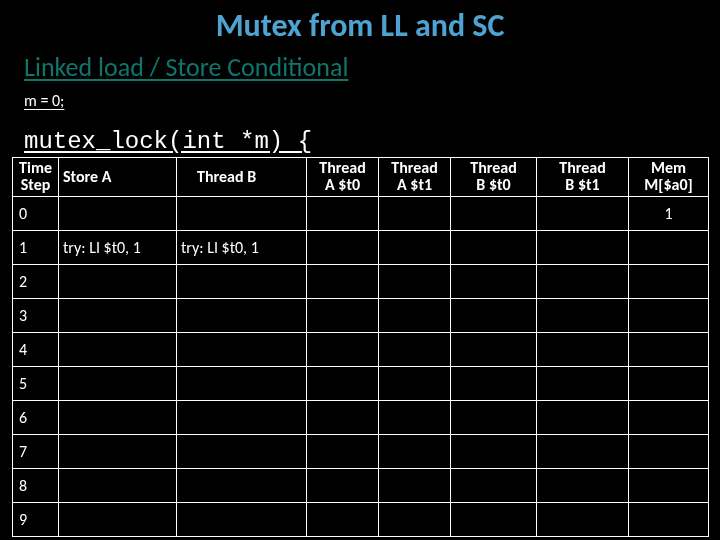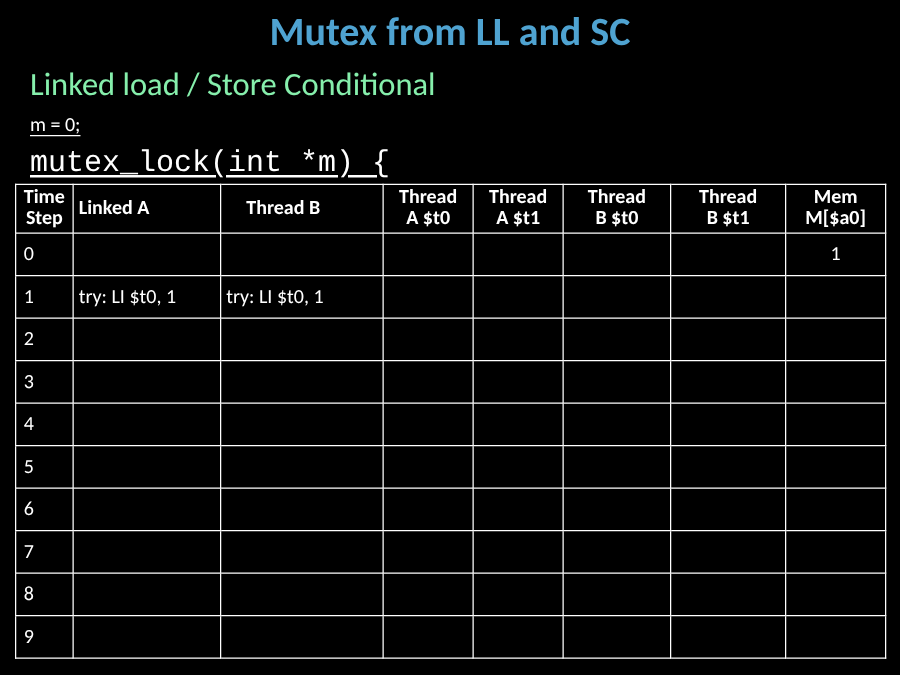--- a/index.html
+++ b/index.html
@@ -1,21 +1,21 @@
 <!DOCTYPE html>
 <html><head>
 <meta charset="utf-8">
 <style>
   * { box-sizing: border-box; margin: 0; padding: 0; }
   html, body { width: 720px; height: 540px; background: #000; font-family: Calibri, Arial, sans-serif; color: #fff; overflow: hidden; }
   .slide { width: 720px; height: 456px; position: relative; }
   .title { color: #4fa3d1; font-size: 32px; font-weight: 700; text-align: center; padding-top: 6px; }
-  .subtitle { color: #86efac; font-size: 26px; padding-left: 24px; margin-top: 6px; text-underline-offset: 3px; }
+  .subtitle { color: #0f766e; font-size: 26px; padding-left: 24px; margin-top: 6px; text-decoration: underline; text-underline-offset: 3px; }
   .line1 { font-size: 16px; padding-left: 24px; margin-top: 8px; text-decoration: underline; text-underline-offset: 3px; }
-  .line2 { font-size: 24px; padding-left: 24px; margin-top: 8px; font-family: 'Courier New', monospace; text-decoration: underline; text-underline-offset: 3px; }
+  .line2 { font-size: 24px; padding-left: 24px; margin-top: 18px; font-family: 'Courier New', monospace; text-decoration: underline; text-underline-offset: 3px; }
   table { border-collapse: collapse; width: 696px; margin-left: 12px; margin-top: 2px; table-layout: fixed; }
   th, td { border: 1px solid #fff; font-size: 16px; padding: 2px 4px; height: 34px; vertical-align: middle; }
   th { font-weight: 700; text-align: center; }
   td { text-align: left; }
   col.c0 { width: 46px; }
   col.c1 { width: 118px; }
   col.c2 { width: 130px; }
   col.c3 { width: 72px; }
   col.c4 { width: 72px; }
   col.c5 { width: 86px; }
@@ -46,21 +46,21 @@
         <col class="c7">
     </colgroup>
     <thead>
       <tr>
         <th>
             <div class="hdr-wrap">
               <span>Time</span>
               <span>Step</span>
             </div>
           </th>
-        <th style="text-align:left;padding-left:4px;">Linked A</th>
+        <th style="text-align:left;padding-left:4px;">Store A</th>
         <th style="text-align:left;padding-left:20px;">Thread B</th>
         <th>
             <div class="hdr-wrap">
               <span>Thread</span>
               <span>A $t0</span>
             </div>
           </th>
         <th>
             <div class="hdr-wrap">
               <span>Thread</span>

